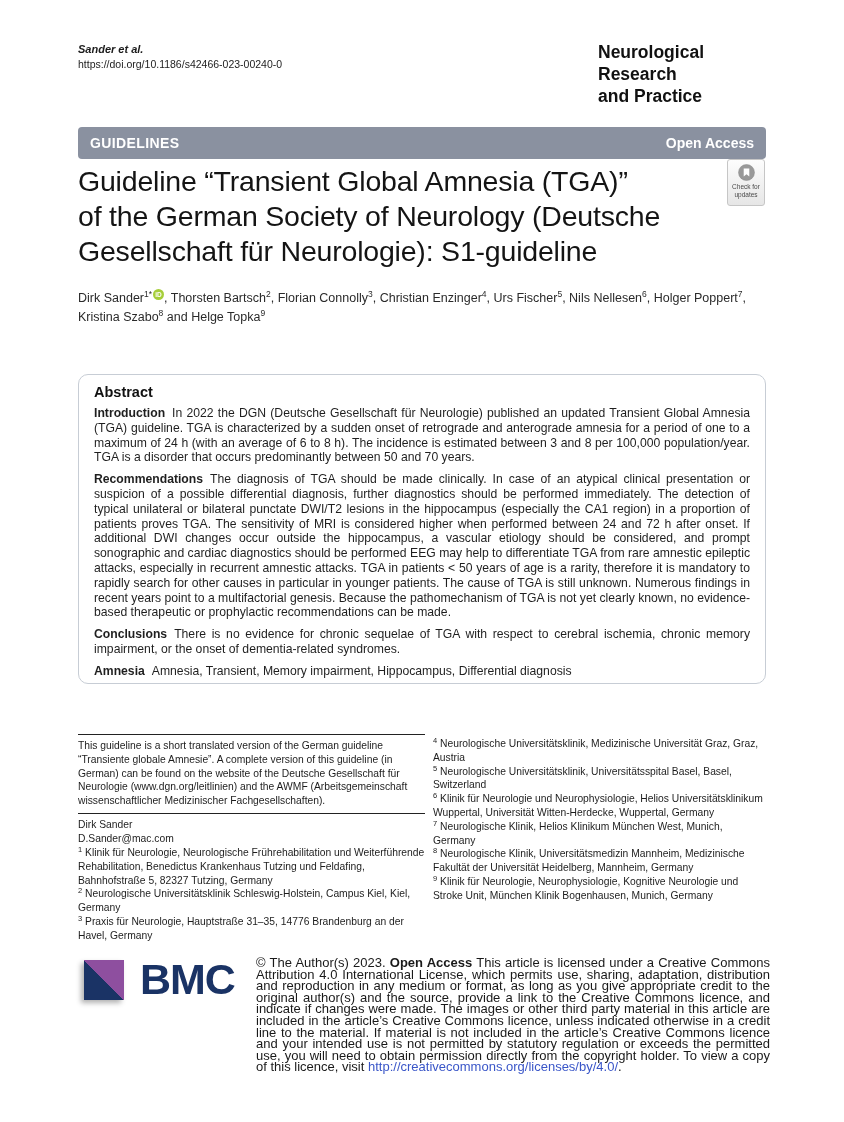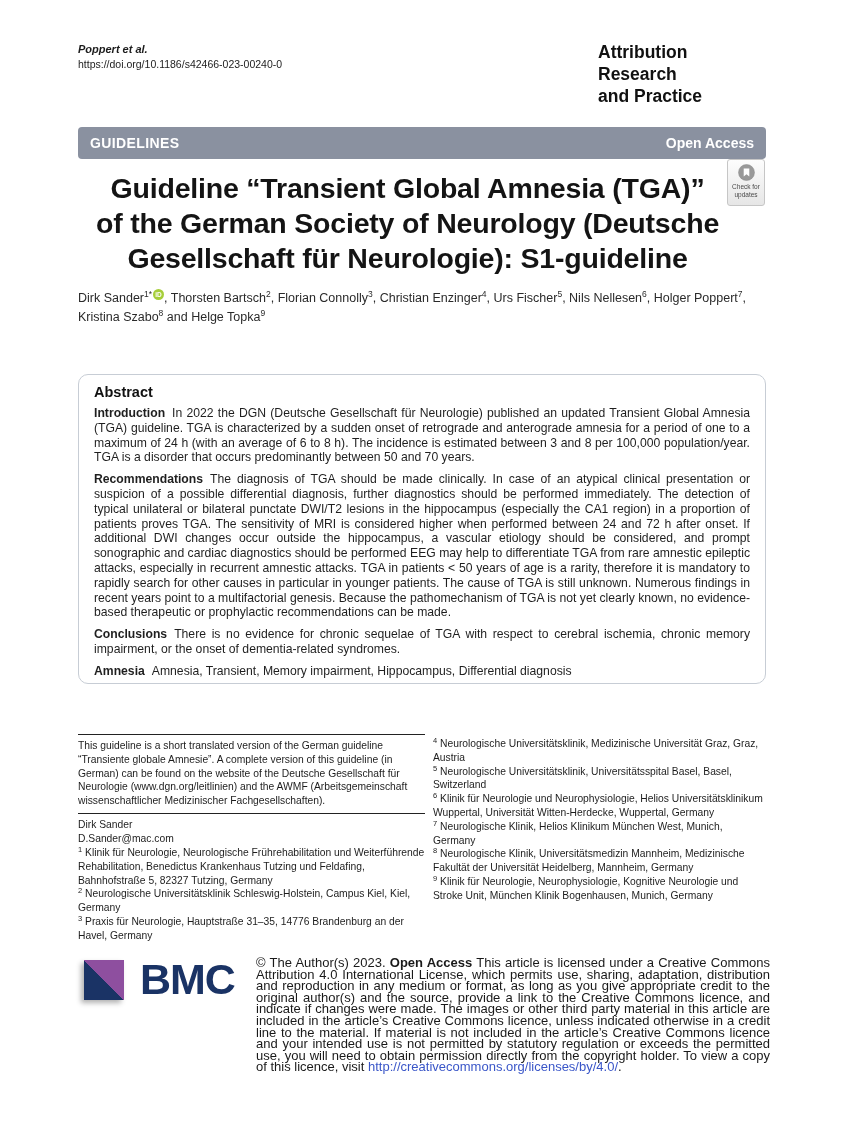--- a/index.html
+++ b/index.html
@@ -22,22 +22,22 @@
     padding:16px 12px;box-sizing:border-box;font-size:14px;font-weight:700;}
   .banner .gl{letter-spacing:.4px;}
   
   .badge{position:absolute;left:727px;top:159px;width:38px;height:47px;
     border:1px solid #c6c6c6;border-radius:3px;
     background:linear-gradient(#fdfdfd,#e6e6e6);
     text-align:center;font-size:6.5px;line-height:7.5px;color:#4a4a4a;
     box-sizing:border-box;padding-top:4px;}
   .badge svg{display:block;margin:0 auto 2px;}
   
-  .title{position:absolute;left:78px;top:164px;width:645px;margin:7px;
-    font-size:28.5px;line-height:35px;font-weight:700;color:#141414;letter-spacing:-.2px;text-align:center;}
+  .title{position:absolute;left:78px;top:164px;width:645px;margin:0;
+    font-size:28.5px;line-height:35px;font-weight:400;color:#141414;letter-spacing:-.2px;}
   
   .authors{position:absolute;left:78px;top:289px;width:672px;
     font-size:12.5px;line-height:19px;color:#2a2a2a;}
   .authors sup{font-size:8.5px;line-height:0;}
   .orcid{display:inline-block;width:11px;height:11px;border-radius:50%;
     background:var(--orcid-green,#a6ce39);color:#fff;font-size:6.5px;font-weight:700;
     text-align:center;line-height:11px;vertical-align:super;margin-left:1px;}
   
   .abstract{position:absolute;left:78px;top:374px;width:688px;box-sizing:border-box;
     border:1.5px solid #c7cdd5;border-radius:10px;padding:9px 15px 4px;}
@@ -64,25 +64,25 @@
   .license{position:absolute;left:256px;top:957px;width:514px;margin:0;
     font-size:13px;line-height:11.6px;text-align:justify;color:#191919;}
   .license a{color:var(--link-blue,#3a56c8);text-decoration:none;}
 </style>
 </head>
 <body>
 
 <div class="page">
 
   <div class="hdr-left">
-    <div class="m1">Poppert et al.</div>
+    <div class="m1">Sander et al.</div>
     <div class="doi">https://doi.org/10.1186/s42466-023-00240-0</div>
   </div>
   <div class="hdr-right">
-    <div>Attribution Research</div>
+    <div>Neurological Research</div>
     <div>and Practice</div>
   </div>
 
   <div class="banner">
     <span class="gl">GUIDELINES</span>
     <span>Open Access</span>
   </div>
 
   <div class="badge">
     <svg width="17" height="17" viewBox="0 0 17 17">

